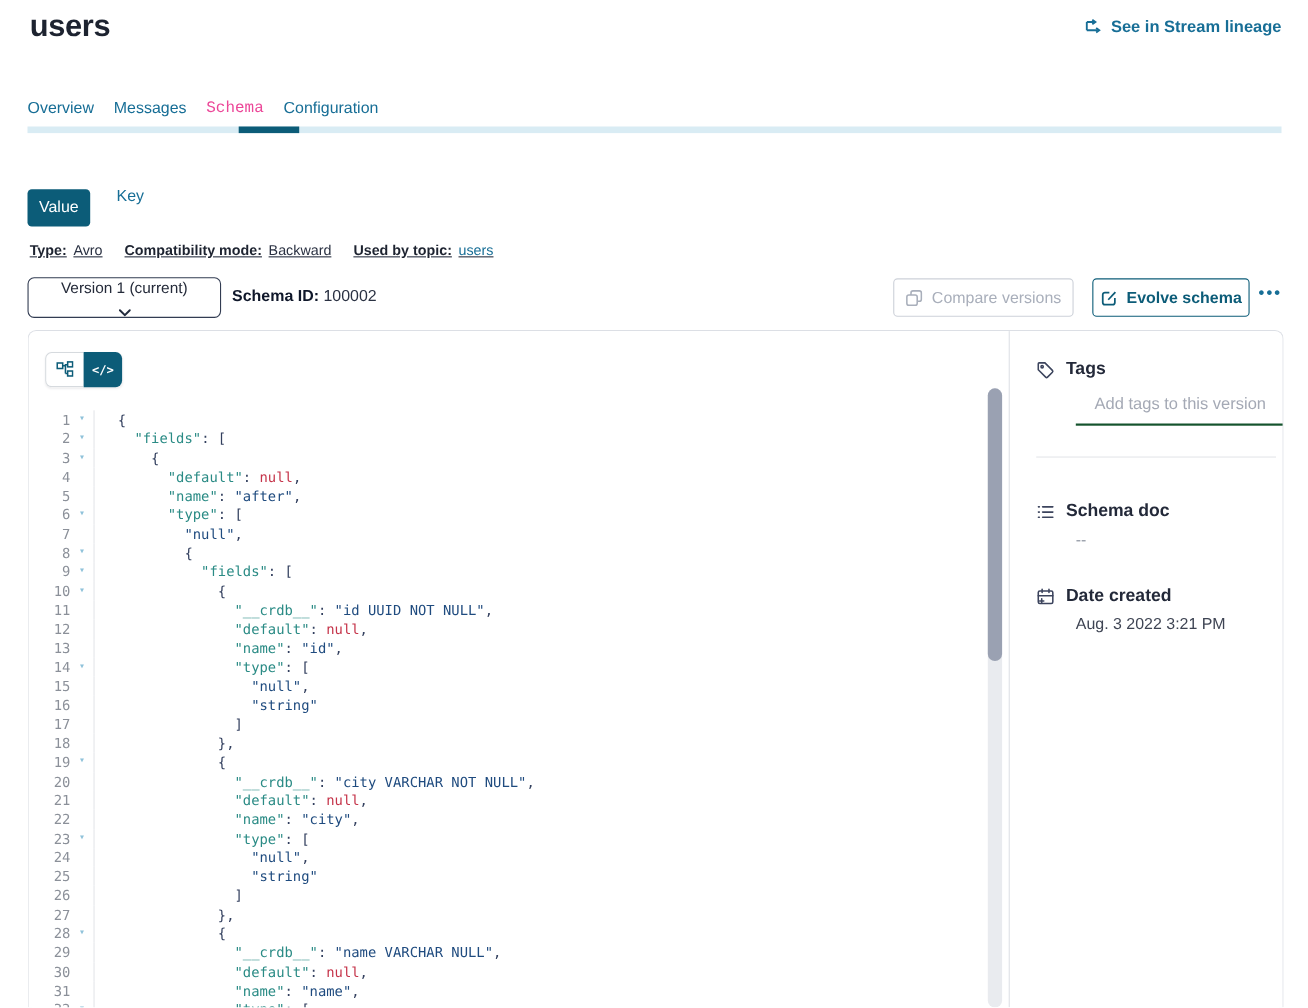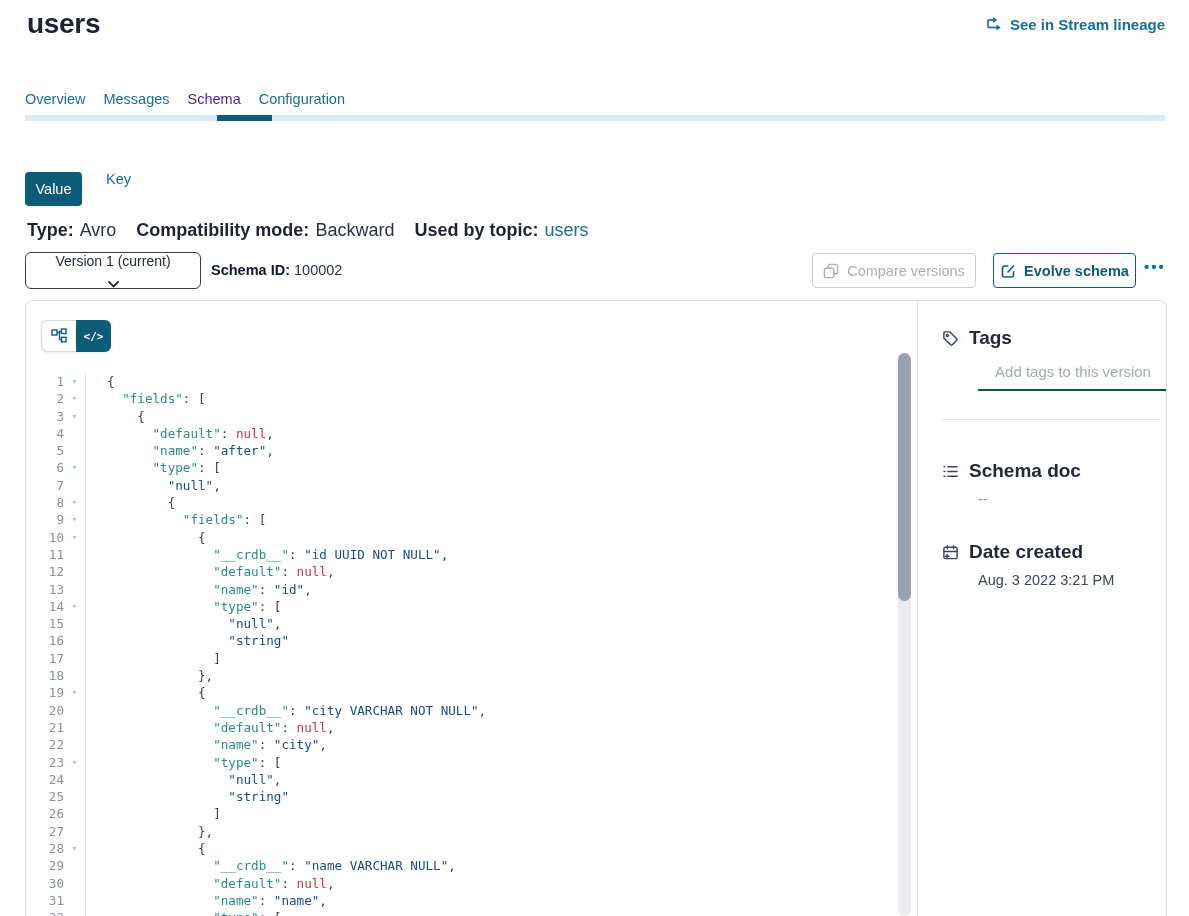--- a/index.html
+++ b/index.html
@@ -8,32 +8,32 @@
   .abs{position:absolute;}
 
   
   .page-title{left:27px;top:8px;font-size:28px;font-weight:700;color:#1d2330;letter-spacing:-.3px;}
   .lineage-link{right:24px;top:15px;display:flex;align-items:center;gap:7px;color:#176e96;
                 font-size:15px;font-weight:600;cursor:pointer;text-decoration:none;}
 
   
   .tabs{left:25px;top:91px;display:flex;gap:18px;font-size:14.5px;}
   .tab{color:#176e96;cursor:pointer;padding-bottom:6px;}
-  .tab.active{color:#4c1d95;font-weight:500;}
+  .tab.active{color:#ec4899;font-weight:500;font-family:Liberation Mono, monospace;}
   .tab-track{left:25px;top:115px;width:1140px;height:6px;background:#d9ecf4;}
   .tab-indicator{left:217px;top:115px;width:55px;height:6px;background:#0c5c78;}
 
   
   .vk-row{left:25px;top:152px;display:flex;align-items:center;}
   .btn-value{background:#0c5c78;color:#fff;border:none;border-radius:4px;width:57px;height:34px;
              font-size:14.5px;font-family:inherit;cursor:pointer;margin-top:20px;}
   .link-key{margin-left:24px;color:#176e96;font-size:14.5px;cursor:pointer;}
 
   
-  .meta-row{left:27px;top:220px;display:flex;font-size:18px;align-items:baseline;}
+  .meta-row{left:27px;top:220px;display:flex;font-size:13px;align-items:baseline;text-decoration:underline;}
   .meta-row b{color:#1d2330;font-weight:700;}
   .meta-row .val{margin-left:6px;color:#2a3142;}
   .meta-gap{width:20px;}
   .topic-link{margin-left:6px;color:#176e96;cursor:pointer;}
 
   
   .version-select{left:25px;top:252px;width:176px;height:37px;border:1.5px solid #323c52;border-radius:6px;
                   background:#fff;display:flex;align-items:center;justify-content:space-between;
                   padding:0 13px 0 13px;font-size:14px;color:#252b3a;cursor:pointer;box-sizing:border-box;flex-direction:column;}
   .schemaid{left:211px;top:262px;font-size:14.5px;}
@@ -68,21 +68,21 @@
   .tok-s{color:#1f4b7f;}
   .tok-n{color:#c5344a;}
   .tok-p{color:#323f5e;}
 
   
   .sb-track{position:absolute;right:6px;top:52px;bottom:0;width:13px;background:#e9ebef;border-radius:7px;}
   .sb-thumb{position:absolute;left:0;top:0;width:13px;height:248px;background:#9aa1b2;border-radius:7px;cursor:grab;}
 
   
   .sidebar{flex:1;padding:26px 20px 0 24px;box-sizing:border-box;}
-  .sb-head{display:flex;align-items:center;gap:10px;font-size:19px;font-weight:700;color:#232939;}
+  .sb-head{display:flex;align-items:center;gap:10px;font-size:16px;font-weight:700;color:#232939;}
   .tags-input{display:block;margin:14px 0 0 36px;width:190px;border:none;border-bottom:2px solid #14532d;
               padding:0 0 9px 0;font-size:15px;font-family:inherit;color:#2a3142;outline:none;background:transparent;text-align:center;}
   .tags-input::placeholder{color:#a4a9b5;}
   .sb-divider{height:1px;background:#e4e6ea;margin:28px 8px 0 0;}
   .sb-val-grey{margin:9px 0 0 36px;font-size:14.5px;color:#9097a3;}
   .sb-val{margin:9px 0 0 36px;font-size:14.5px;color:#3e4453;}
   .mt40{margin-top:40px;} .mt34{margin-top:34px;}
 
   svg{display:block;}
 </style>

